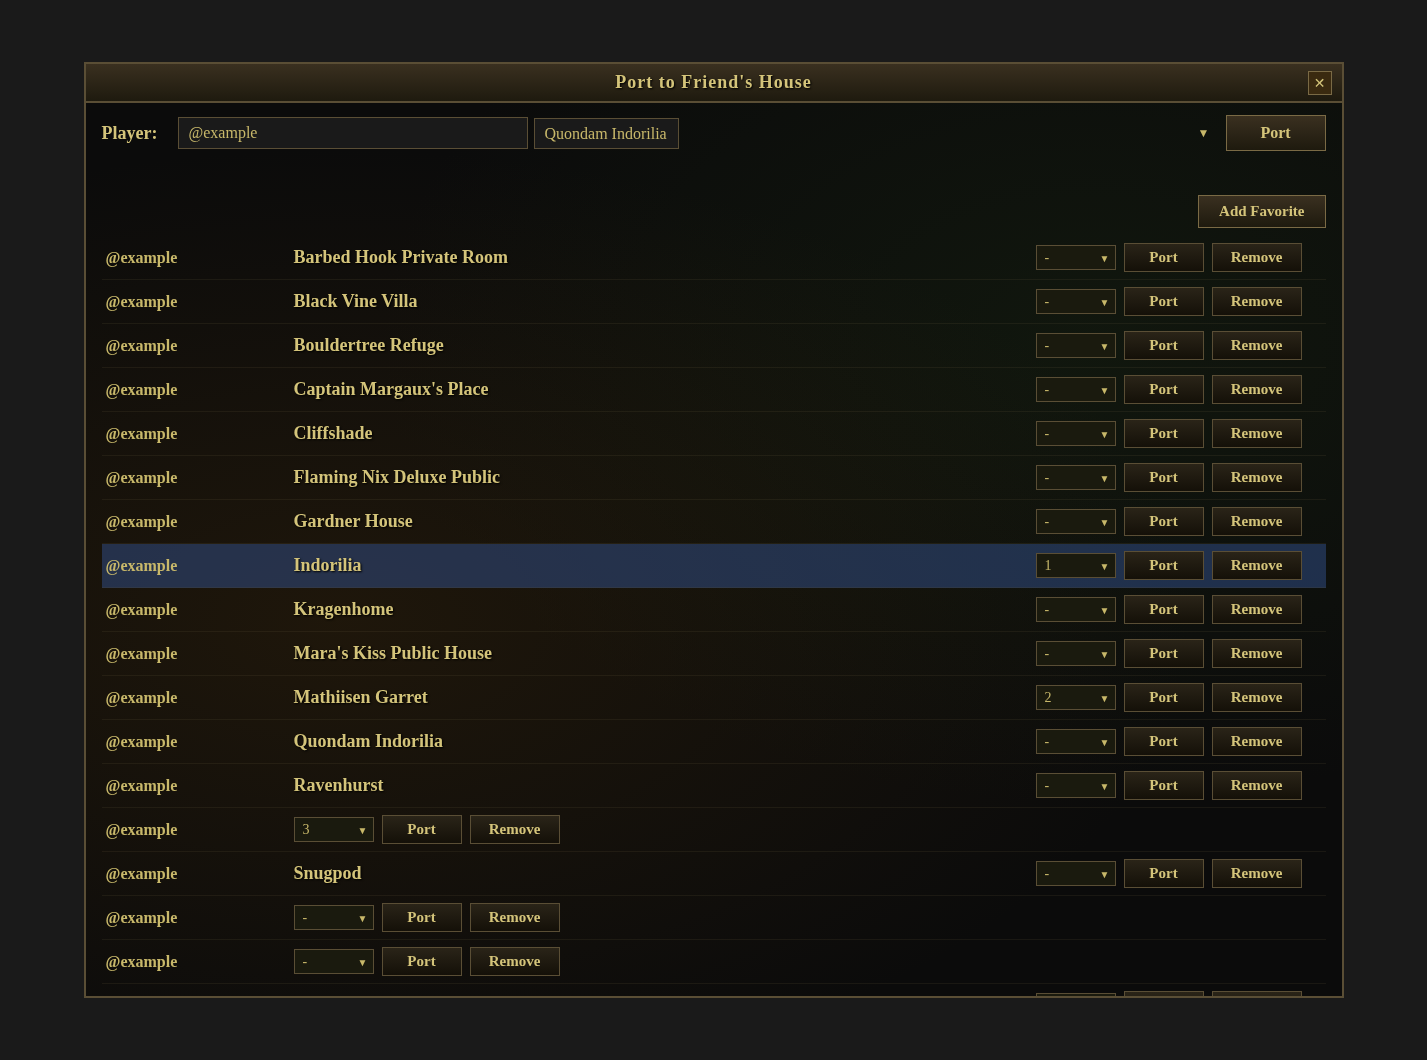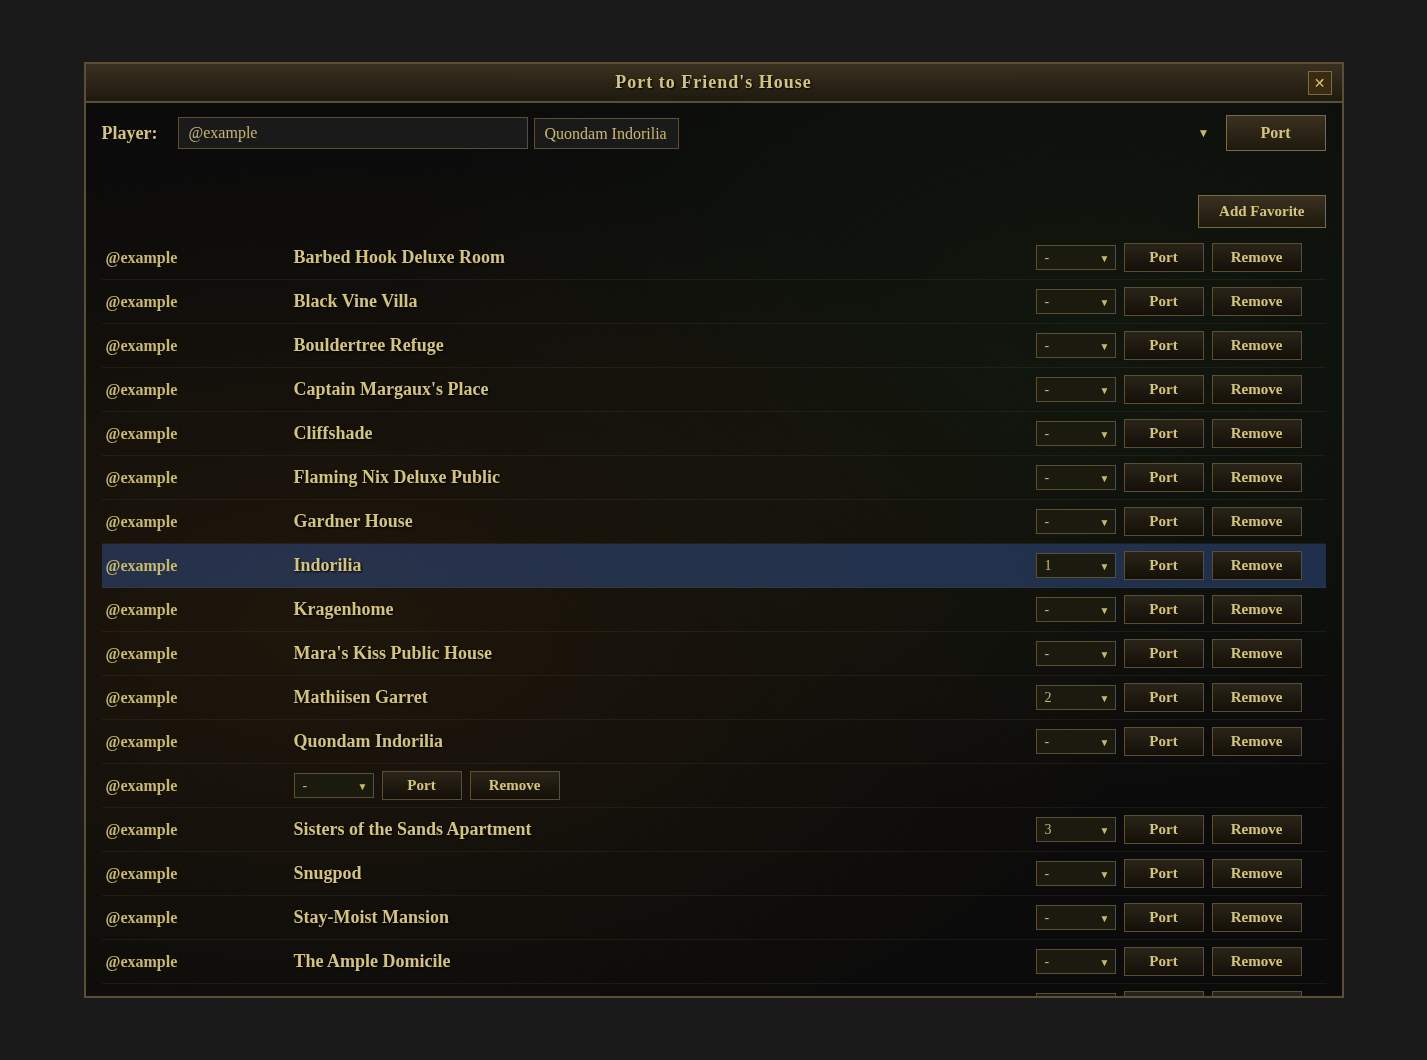--- a/index.html
+++ b/index.html
@@ -289,21 +289,21 @@
     </div>
 
     <div class="add-favorite-row">
       <button class="add-favorite-btn">Add Favorite</button>
     </div>
 
     <div class="list-container">
 
     <div class="list-row">
       <div class="col-player">@example</div>
-      <div class="col-name">Barbed Hook Deluxe Room</div>
+      <div class="col-name">Barbed Hook Private Room</div>
       <div class="col-num num-select-wrapper">
         <select class="num-select">
           <option>-</option>
         </select>
       </div>
       <div class="col-port">
         <button class="row-port-btn">Port</button>
       </div>
       <div class="col-remove">
         <button class="remove-btn">Remove</button>
@@ -469,35 +469,35 @@
       </div>
       <div class="col-port">
         <button class="row-port-btn">Port</button>
       </div>
       <div class="col-remove">
         <button class="remove-btn">Remove</button>
       </div>
     </div>
         <div class="list-row">
       <div class="col-player">@example</div>
-      <div class="col-num num-select-wrapper">
-        <select class="num-select">
-          <option>-</option>
-        </select>
-      </div>
-      <div class="col-port">
-        <button class="row-port-btn">Port</button>
-      </div>
-      <div class="col-remove">
-        <button class="remove-btn">Remove</button>
-      </div>
-    </div>
-        <div class="list-row">
-      <div class="col-player">@example</div>
-      <div class="col-name">Sisters of the Sands Apartment</div>
+      <div class="col-name">Ravenhurst</div>
+      <div class="col-num num-select-wrapper">
+        <select class="num-select">
+          <option>-</option>
+        </select>
+      </div>
+      <div class="col-port">
+        <button class="row-port-btn">Port</button>
+      </div>
+      <div class="col-remove">
+        <button class="remove-btn">Remove</button>
+      </div>
+    </div>
+        <div class="list-row">
+      <div class="col-player">@example</div>
       <div class="col-num num-select-wrapper">
         <select class="num-select">
           <option>3</option>
         </select>
       </div>
       <div class="col-port">
         <button class="row-port-btn">Port</button>
       </div>
       <div class="col-remove">
         <button class="remove-btn">Remove</button>
@@ -513,36 +513,34 @@
       </div>
       <div class="col-port">
         <button class="row-port-btn">Port</button>
       </div>
       <div class="col-remove">
         <button class="remove-btn">Remove</button>
       </div>
     </div>
         <div class="list-row">
       <div class="col-player">@example</div>
-      <div class="col-name">Stay-Moist Mansion</div>
-      <div class="col-num num-select-wrapper">
-        <select class="num-select">
-          <option>-</option>
-        </select>
-      </div>
-      <div class="col-port">
-        <button class="row-port-btn">Port</button>
-      </div>
-      <div class="col-remove">
-        <button class="remove-btn">Remove</button>
-      </div>
-    </div>
-        <div class="list-row">
-      <div class="col-player">@example</div>
-      <div class="col-name">The Ample Domicile</div>
+      <div class="col-num num-select-wrapper">
+        <select class="num-select">
+          <option>-</option>
+        </select>
+      </div>
+      <div class="col-port">
+        <button class="row-port-btn">Port</button>
+      </div>
+      <div class="col-remove">
+        <button class="remove-btn">Remove</button>
+      </div>
+    </div>
+        <div class="list-row">
+      <div class="col-player">@example</div>
       <div class="col-num num-select-wrapper">
         <select class="num-select">
           <option>-</option>
         </select>
       </div>
       <div class="col-port">
         <button class="row-port-btn">Port</button>
       </div>
       <div class="col-remove">
         <button class="remove-btn">Remove</button>

